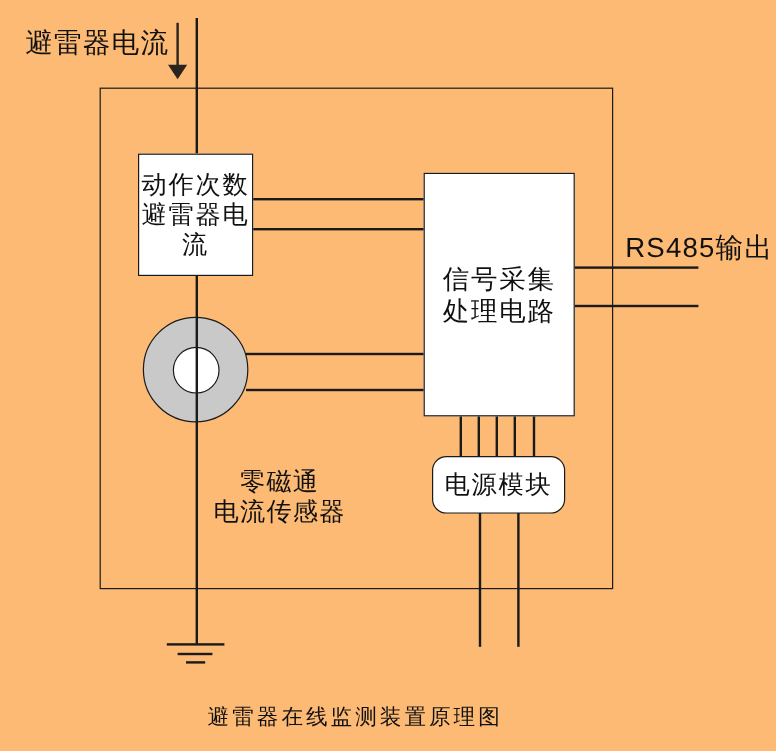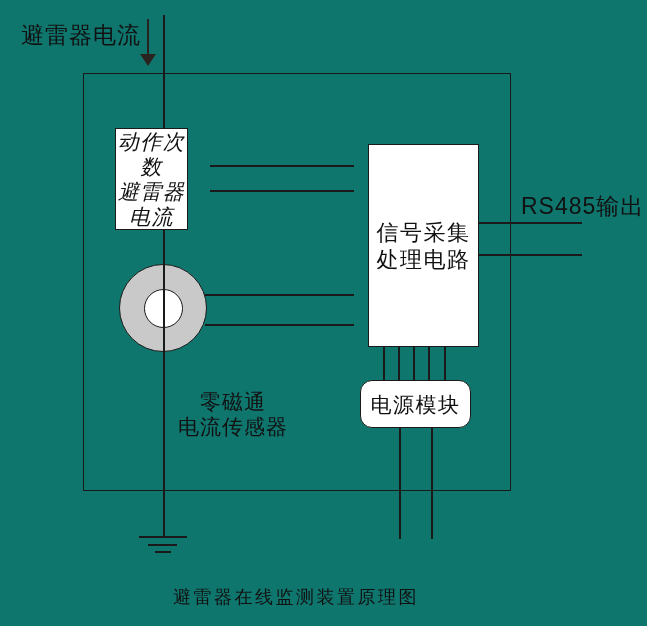--- a/index.html
+++ b/index.html
@@ -5,21 +5,21 @@
   html, body {
     margin: 0;
     padding: 0;
     background: #ffffff;
     font-family: "Liberation Sans", sans-serif;
   }
   .canvas {
     position: relative;
     width: 647px;
     height: 626px;
-    background: #0f766e;
+    background: #fdba74;
     overflow: hidden;
   }
   
   .w {
     position: absolute;
     background: #1a1a1a;
   }
   .w.v { width: 1.5px; }
   .w.h { height: 1.5px; }
   .wire-z { z-index: 3; }
@@ -124,26 +124,26 @@
 
   <div class="w v" style="left:163px; top:15px; height:113px;"></div>
 
   <div style="position:absolute; left:83px; top:73px; width:428px; height:418px; box-sizing:border-box; border:1.5px solid #1a1a1a;"></div>
 
   <div class="toroid-outer"></div>
   <div class="toroid-hole"></div>
 
   <div class="w v wire-z" style="left:163px; top:230px; height:307px;"></div>
 
-  <div class="box" style="left:115px; top:128px; width:73px; height:102px;font-style:italic;">
+  <div class="box" style="left:115px; top:128px; width:96px; height:102px;">
     <span>动作次数</span>
     <span>避雷器电流</span>
   </div>
 
-  <div class="box signal" style="left:368px; top:144px; width:111px; height:203px;">
+  <div class="box signal" style="left:353px; top:144px; width:126px; height:203px;">
     <span>信号采集</span>
     <span>处理电路</span>
   </div>
 
   <div class="box" style="left:360px; top:380px; width:111px; height:48px;border-radius:12px;">
     <span>电源模块</span>
   </div>
 
   <div class="w h" style="left:210px; top:165px; width:144px;"></div>
   <div class="w h" style="left:210px; top:190px; width:144px;"></div>

